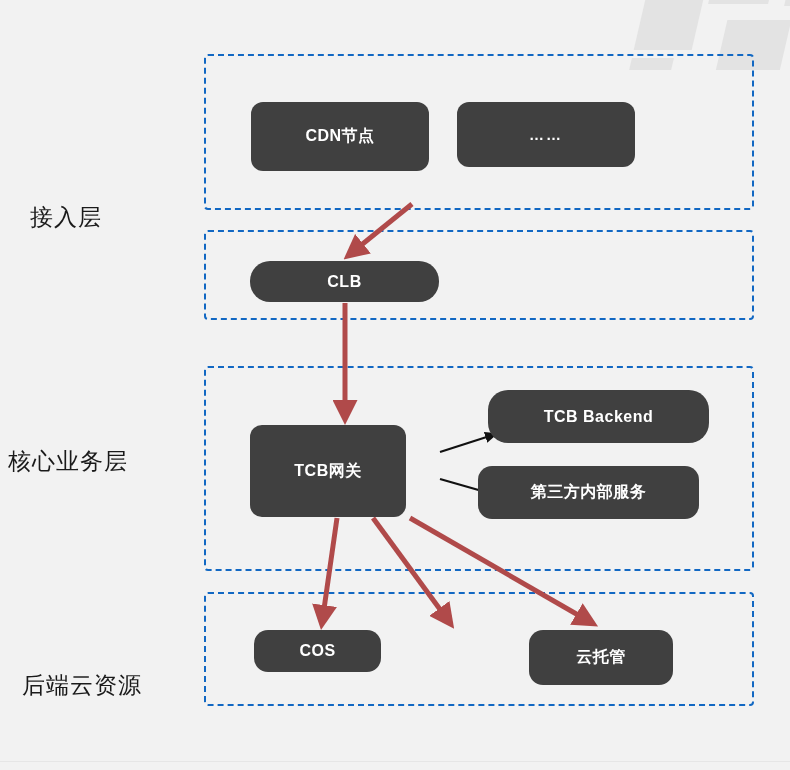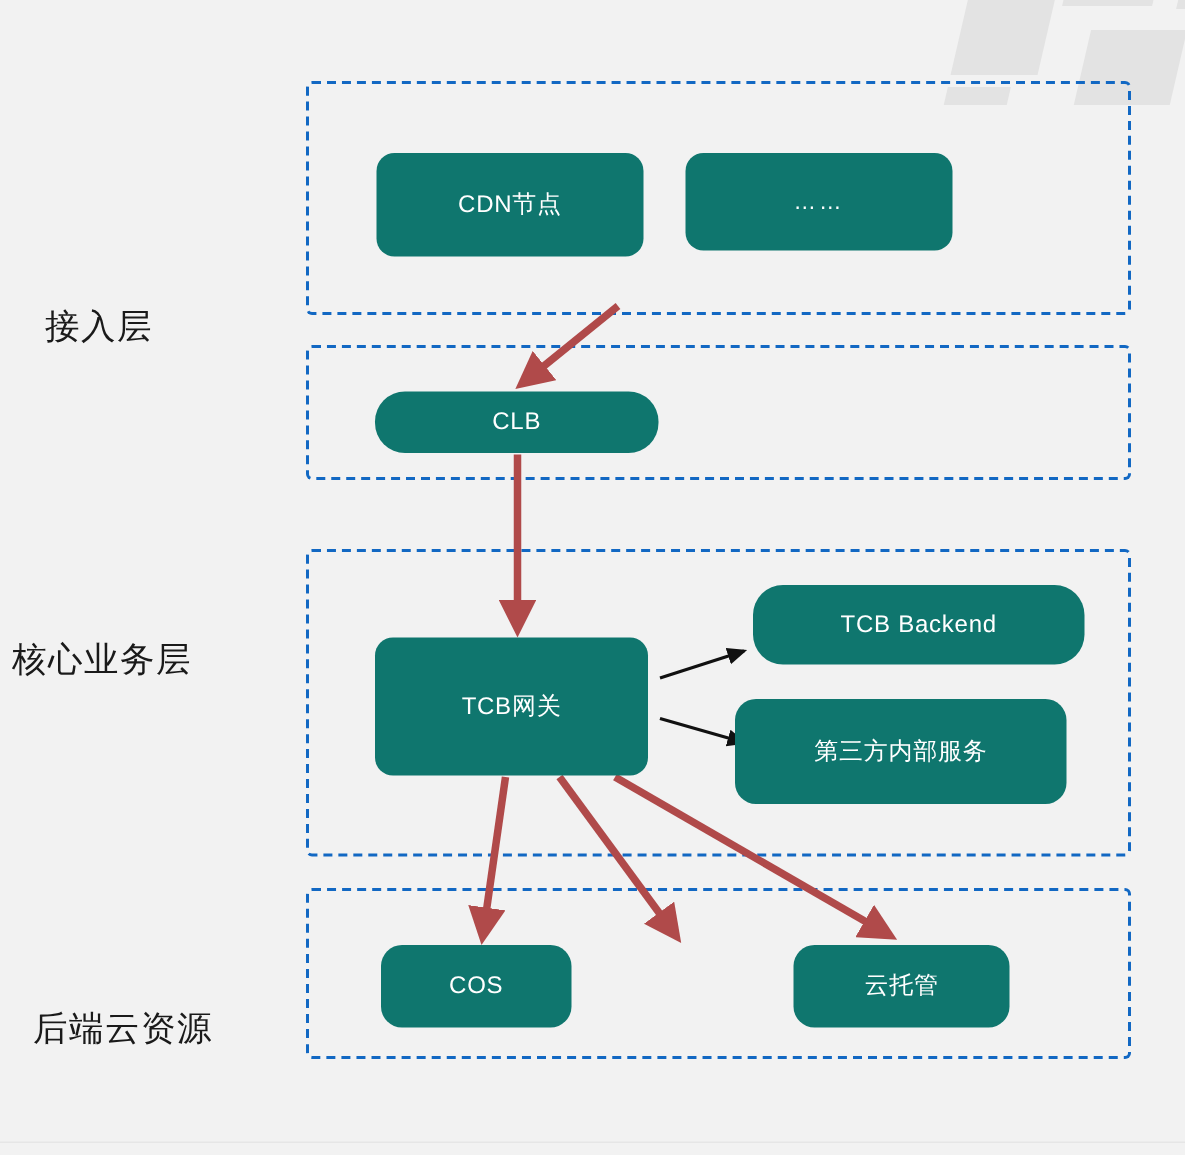--- a/index.html
+++ b/index.html
@@ -61,44 +61,44 @@
   .layer-label {
     position: absolute;
     color: #1a1a1a;
     font-size: 23px;
     font-weight: 400;
     letter-spacing: 1px;
     white-space: nowrap;
     font-family: Liberation Mono, monospace;
   }
   #label-access  { left: 30px; top: 202px; }
-  #label-core    { left: 8px;  top: 424px; }
+  #label-core    { left: 8px;  top: 446px; }
   #label-backend { left: 22px; top: 630px; margin-top: 40px; }
 
   
   .node {
     position: absolute;
-    background: #0f766e;
+    background: #404040;
     color: #ffffff;
     font-size: 16px;
-    font-weight: normal;
+    font-weight: bold;
     display: flex;
     align-items: center;
     justify-content: center;
     box-sizing: border-box;
     letter-spacing: 0.5px;
     border-radius: 12px;
   }
   #node-cdn      { left: 251px; top: 102px; width: 178px; height: 69px; }
   #node-dots     { left: 457px; top: 102px; width: 178px; height: 65px; }
   #node-clb      { left: 250px; top: 261px; width: 189px; height: 41px; border-radius: 20px; text-align: center; }
-  #node-gateway  { left: 250px; top: 425px; width: 182px; height: 92px; }
-  #node-tcbbe    { left: 502px; top: 390px; width: 221px; height: 53px; border-radius: 20px; }
-  #node-third    { left: 490px; top: 466px; width: 221px; height: 70px; border-radius: 14px; }
-  #node-cos      { left: 254px; top: 630px; width: 127px; height: 55px; border-radius: 14px; }
+  #node-gateway  { left: 250px; top: 425px; width: 156px; height: 92px; }
+  #node-tcbbe    { left: 488px; top: 390px; width: 221px; height: 53px; border-radius: 20px; }
+  #node-third    { left: 478px; top: 466px; width: 221px; height: 53px; border-radius: 14px; }
+  #node-cos      { left: 254px; top: 630px; width: 127px; height: 42px; border-radius: 14px; }
   #node-scf      { left: 392px; top: 630px; width: 125px; height: 55px; border-radius: 14px; }
   #node-hosting  { left: 529px; top: 630px; width: 144px; height: 55px; border-radius: 14px; text-align: right; }
 
   #node-dots { font-size: 15px; letter-spacing: 2px; }
 
   
   #arrows {
     position: absolute;
     left: 0; top: 0;
     width: 790px;

